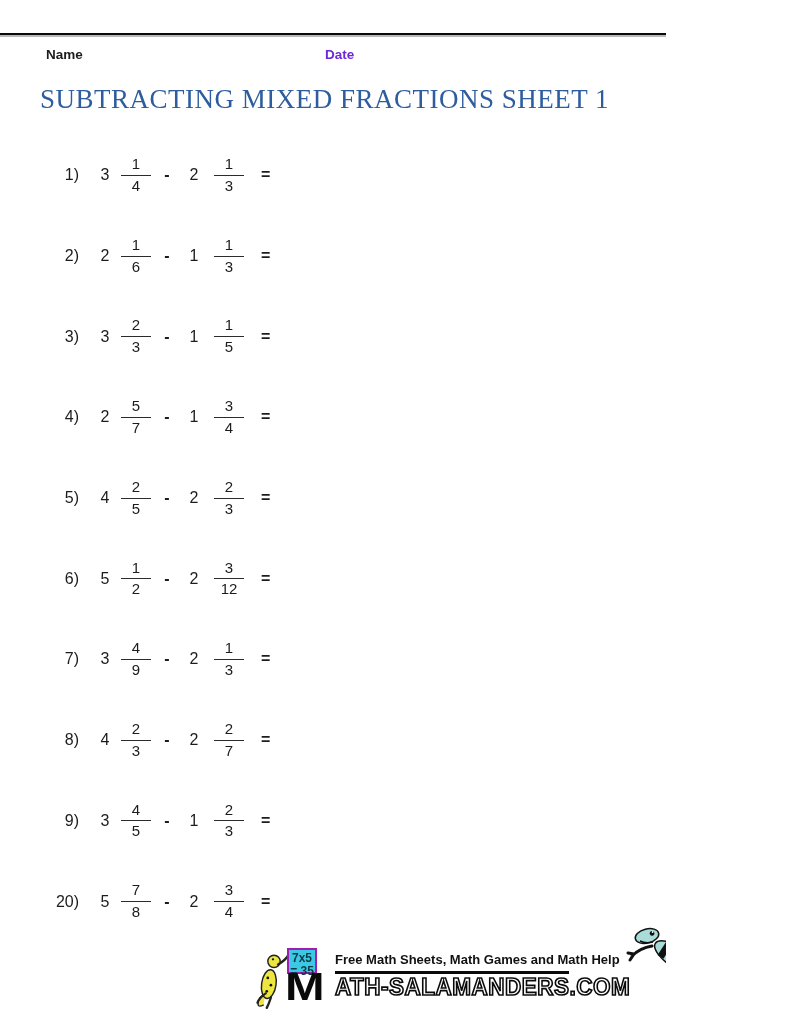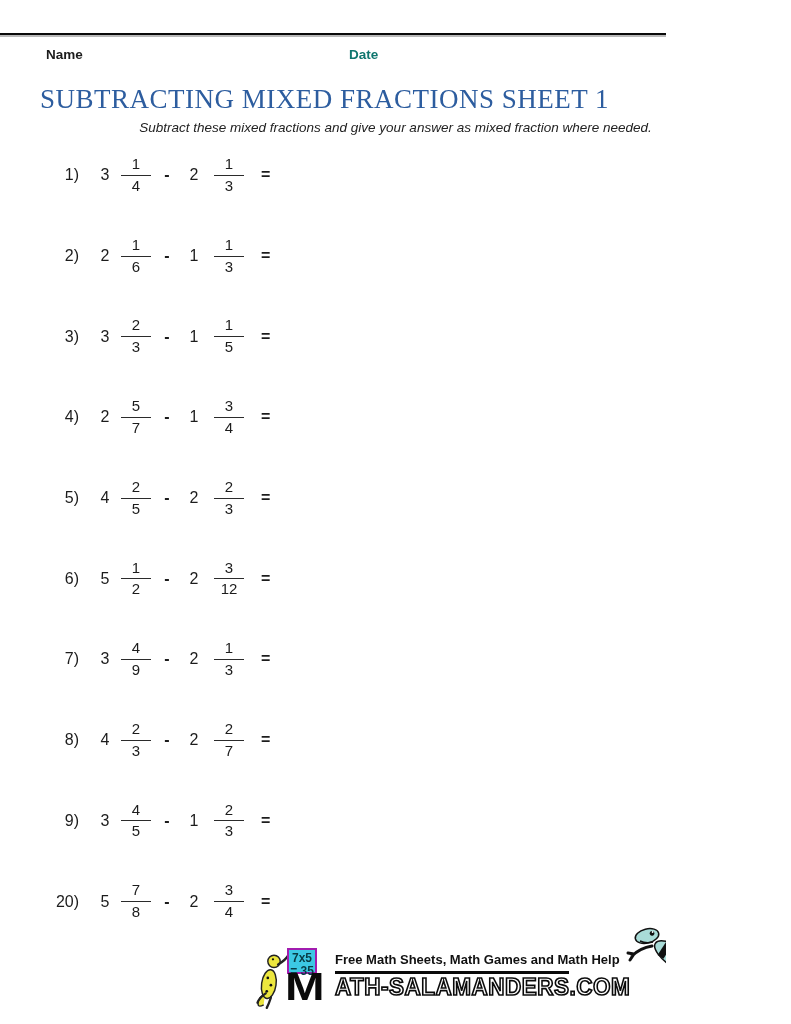--- a/index.html
+++ b/index.html
@@ -16,21 +16,21 @@
     position:absolute; left:0; top:33px; width:791px; height:4px;
     background:#0a0a0a;
     border-bottom:2px solid #b9b9b9;
   }
   .name-label {
     position:absolute; left:46px; top:47px;
     font-size:13.5px; font-weight:600; color:#1c1c1c;
   }
   .date-label {
     position:absolute; left:325px; top:47px;
-    font-size:13.5px; font-weight:600; color:#0f766e;margin-left:24px;
+    font-size:13.5px; font-weight:600; color:#6d28d9;
   }
   
   .corner-logo {
     position:absolute; left:684px; top:52px; width:74px; height:64px;
     border:1px solid #999; background:#fff;
   }
   .logo-scene { position:relative; width:100%; height:100%; }
   .logo-board {
     position:absolute; background:#3cc8e4; border:2px solid #a21caf;
     color:#083b46; font-weight:bold; text-align:center;
@@ -124,21 +124,20 @@
       </svg>
       <div class="logo-board">
         <span>7x5</span><br>
         <span>= 35</span>
       </div>
       <div class="logo-m">M</div>
     </div>
   </div>
 
   <div class="page-title">SUBTRACTING MIXED FRACTIONS SHEET 1</div>
-  <div class="page-subtitle">Subtract these mixed fractions and give your answer as mixed fraction where needed.</div>
 
   <div class="problems">
 
       <div class="problem-row">
         <span class="q-num">1)</span>
         <span class="whole-1">3</span>
         <span class="frac frac-1">
           <span class="fnum">1</span>
           <span class="fden">4</span>
         </span>

